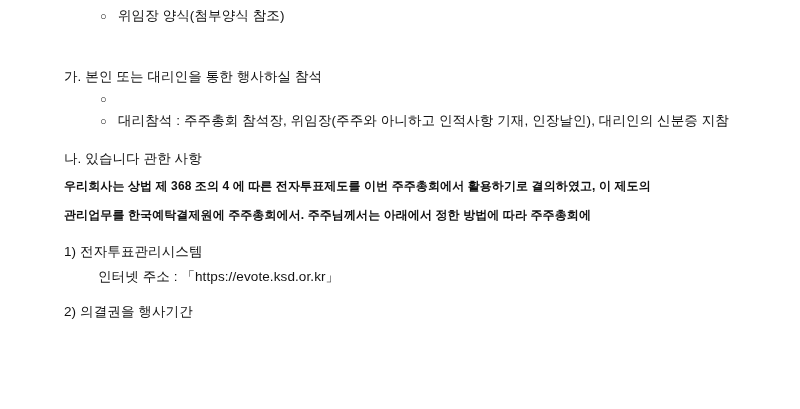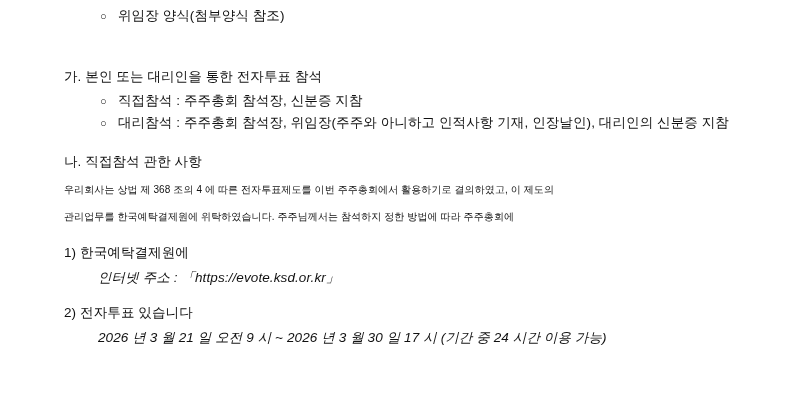--- a/index.html
+++ b/index.html
@@ -48,30 +48,30 @@
   }
   .section-head {
     font-weight: bold;
     font-size: 14px;
     letter-spacing: 0.2px;
   }
   .sub-head {
     font-size: 13.5px;
   }
   .para {
-    font-size: 10px;
+    font-size: 12px;
     line-height: 1.55;
+    font-weight: bold;
   }
   .num-item {
     font-size: 13.5px;
   }
   .deep-indent {
     padding-left: 34px;
     font-size: 13.5px;
-    font-style: italic;
   }
   .quoted {
     font-size: 13.5px;
   }
 </style>
 </head>
 <body>
 
 <div class="page">
 
@@ -81,74 +81,70 @@
     <span class="bullet-mark">○</span>
     <span class="line">위임장 양식(첨부양식 참조)</span>
   </div>
 
   <div class="spacer-l"></div>
 
 
   <div class="spacer-l"></div>
 
   <div class="row">
-    <span class="line sub-head">가.</span><span class="line sub-head"> </span><span class="line sub-head">본인 또는 대리인을 통한 전자투표 참석</span>
+    <span class="line sub-head">가.</span><span class="line sub-head"> </span><span class="line sub-head">본인 또는 대리인을 통한 행사하실 참석</span>
   </div>
 
   <div class="spacer-s"></div>
 
   <div class="row indent-bullet">
     <span class="bullet-mark">○</span>
-    <span class="line">직접참석 : 주주총회 참석장, 신분증 지참</span>
   </div>
 
   <div class="spacer-s"></div>
 
   <div class="row indent-bullet">
     <span class="bullet-mark">○</span>
     <span class="line">대리참석 : 주주총회 참석장, 위임장(주주와 아니하고 인적사항 기재, 인장날인), 대리인의 신분증 지참</span>
   </div>
 
   <div class="spacer-l"></div>
 
   <div class="row">
-    <span class="line sub-head">나.</span><span class="line sub-head"> </span><span class="line sub-head">직접참석 관한 사항</span>
+    <span class="line sub-head">나.</span><span class="line sub-head"> </span><span class="line sub-head">있습니다 관한 사항</span>
   </div>
 
   <div class="spacer-s"></div>
 
   <div class="row">
     <span class="line para">우리회사는 상법 제 368 조의 4 에 따른 전자투표제도를 이번 주주총회에서 활용하기로 결의하였고, 이 제도의</span>
   </div>
   <div class="spacer-s"></div>
   <div class="row">
-    <span class="line para">관리업무를 한국예탁결제원에 위탁하였습니다. 주주님께서는 참석하지 정한 방법에 따라 주주총회에</span>
+    <span class="line para">관리업무를 한국예탁결제원에 주주총회에서. 주주님께서는 아래에서 정한 방법에 따라 주주총회에</span>
   </div>
   <div class="spacer-s"></div>
 
   <div class="spacer-s"></div>
 
   <div class="row">
-    <span class="line num-item">1)</span><span class="line num-item"> </span><span class="line num-item">한국예탁결제원에</span>
+    <span class="line num-item">1)</span><span class="line num-item"> </span><span class="line num-item">전자투표관리시스템</span>
   </div>
 
   <div class="spacer-s"></div>
 
   <div class="row deep-indent">
     <span class="line quoted">인터넷 주소 : 「https://evote.ksd.or.kr」</span>
   </div>
 
   <div class="spacer-s"></div>
 
 
   <div class="spacer-s"></div>
 
   <div class="row">
-    <span class="line num-item">2)</span><span class="line num-item"> </span><span class="line num-item">전자투표 있습니다</span>
+    <span class="line num-item">2)</span><span class="line num-item"> </span><span class="line num-item">의결권을 행사기간</span>
   </div>
 
   <div class="spacer-s"></div>
 
-  <div class="row deep-indent">
-    <span class="line">2026 년 3 월 21 일 오전 9 시 ~ 2026 년 3 월 30 일 17 시 (기간 중 24 시간 이용 가능)</span>
-  </div>
 
 </div>
 
 </body></html>

